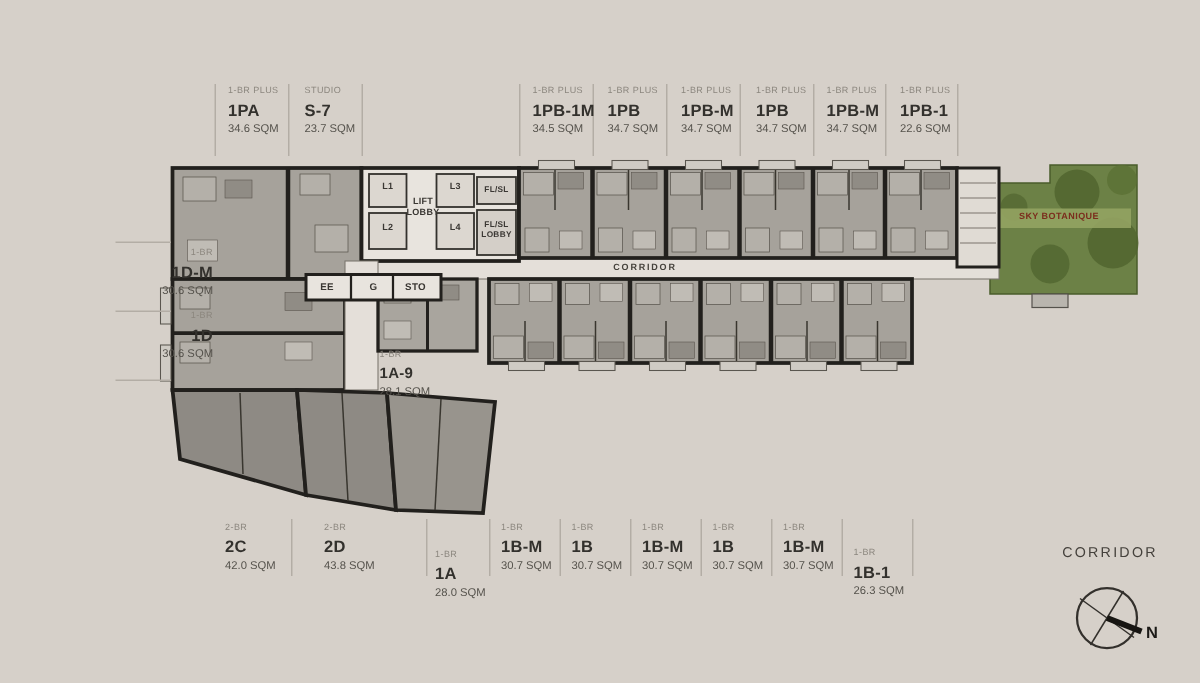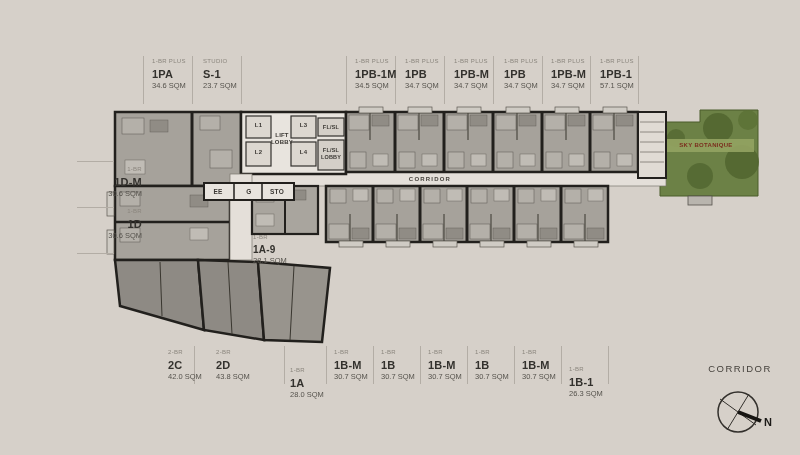--- a/index.html
+++ b/index.html
@@ -180,21 +180,21 @@
   <div class="vdiv" style="left:590px;top:56px;height:48px"></div>
   <div class="vdiv" style="left:638px;top:56px;height:48px"></div>
 
   <div class="ulabel" style="left:152px;top:58px">
     <div class="t">1-BR PLUS</div>
     <div class="n">1PA</div>
     <div class="a">34.6 SQM</div>
   </div>
   <div class="ulabel" style="left:203px;top:58px">
     <div class="t">STUDIO</div>
-    <div class="n">S-1</div>
+    <div class="n">S-7</div>
     <div class="a">23.7 SQM</div>
   </div>
   <div class="ulabel" style="left:355px;top:58px">
     <div class="t">1-BR PLUS</div>
     <div class="n">1PB-1M</div>
     <div class="a">34.5 SQM</div>
   </div>
   <div class="ulabel" style="left:405px;top:58px">
     <div class="t">1-BR PLUS</div>
     <div class="n">1PB</div>
@@ -211,21 +211,21 @@
     <div class="a">34.7 SQM</div>
   </div>
   <div class="ulabel" style="left:551px;top:58px">
     <div class="t">1-BR PLUS</div>
     <div class="n">1PB-M</div>
     <div class="a">34.7 SQM</div>
   </div>
   <div class="ulabel" style="left:600px;top:58px">
     <div class="t">1-BR PLUS</div>
     <div class="n">1PB-1</div>
-    <div class="a">57.1 SQM</div>
+    <div class="a">22.6 SQM</div>
   </div>
 
   <div class="hdiv" style="left:77px;top:161px;width:37px"></div>
   <div class="hdiv" style="left:77px;top:207px;width:37px"></div>
   <div class="hdiv" style="left:77px;top:253px;width:37px"></div>
 
   <div class="ulabel left-label" style="left:74px;top:166px;width:40px">
     <div class="t">1-BR</div>
     <div class="n">1D-M</div>
     <div class="a">30.6 SQM</div>
@@ -245,21 +245,21 @@
   <div class="vdiv" style="left:194px;top:346px;height:38px"></div>
   <div class="vdiv" style="left:284px;top:346px;height:38px"></div>
   <div class="vdiv" style="left:326px;top:346px;height:38px"></div>
   <div class="vdiv" style="left:373px;top:346px;height:38px"></div>
   <div class="vdiv" style="left:420px;top:346px;height:38px"></div>
   <div class="vdiv" style="left:467px;top:346px;height:38px"></div>
   <div class="vdiv" style="left:514px;top:346px;height:38px"></div>
   <div class="vdiv" style="left:561px;top:346px;height:38px"></div>
   <div class="vdiv" style="left:608px;top:346px;height:38px"></div>
 
-  <div class="ulabel" style="left:168px;top:349px">
+  <div class="ulabel" style="left:150px;top:349px">
     <div class="t">2-BR</div>
     <div class="n">2C</div>
     <div class="a">42.0 SQM</div>
   </div>
   <div class="ulabel" style="left:216px;top:349px">
     <div class="t">2-BR</div>
     <div class="n">2D</div>
     <div class="a">43.8 SQM</div>
   </div>
   <div class="ulabel" style="left:290px;top:367px">

